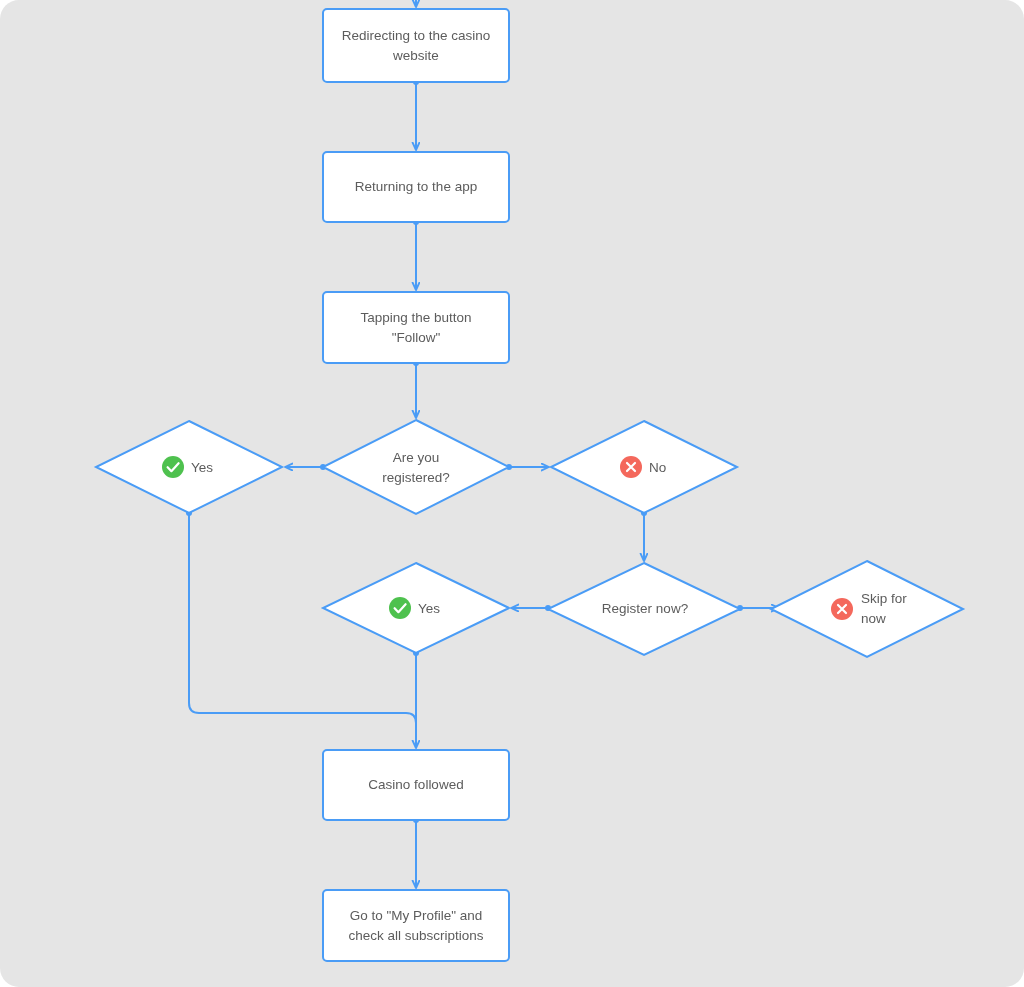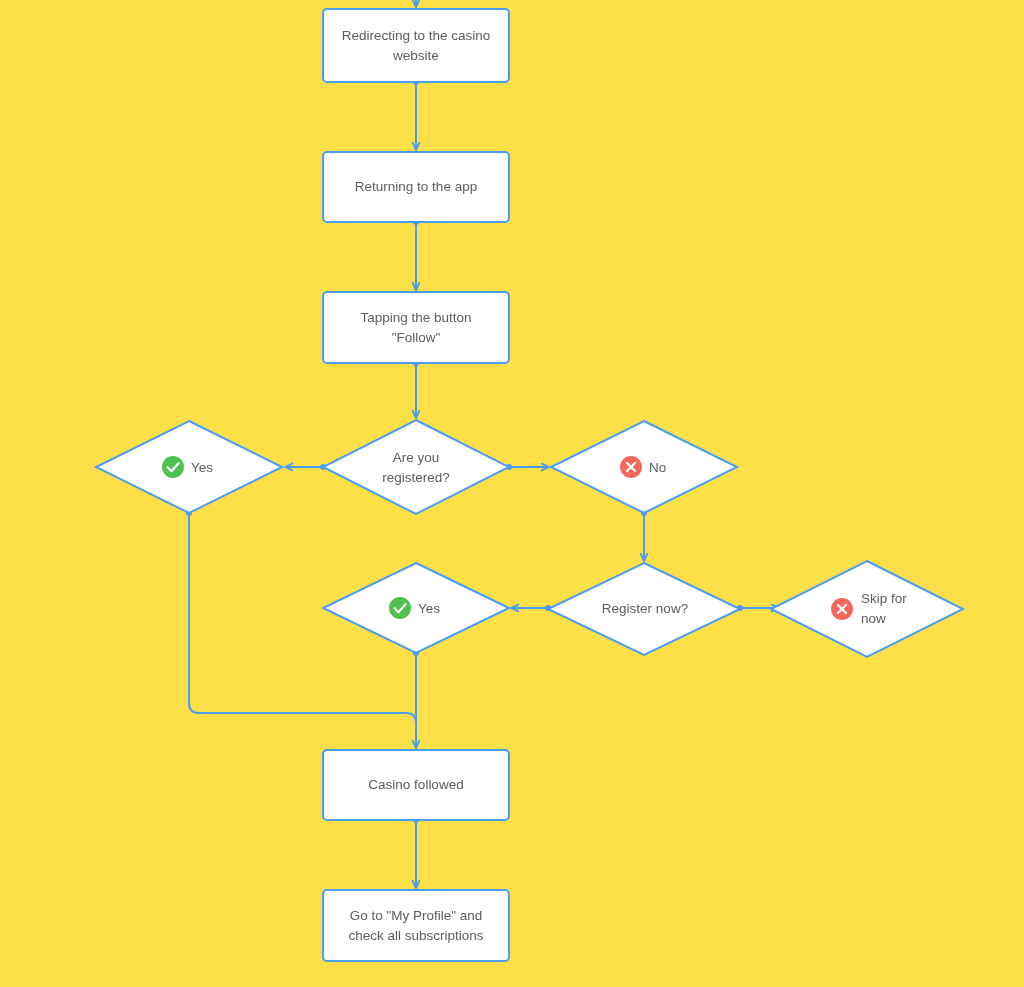--- a/index.html
+++ b/index.html
@@ -8,22 +8,23 @@
     padding: 0;
     background: #ffffff;
   }
   body {
     font-family: "Liberation Sans", sans-serif;
   }
   #canvas {
     position: relative;
     width: 1024px;
     height: 987px;
-    background: #fde047;
+    background: #e5e5e5;
     overflow: hidden;
+    border-radius: 19px;
   }
   svg.flow {
     position: absolute;
     top: 0;
     left: 0;
     width: 1024px;
     height: 987px;
     display: block;
   }
   .node-shape {

